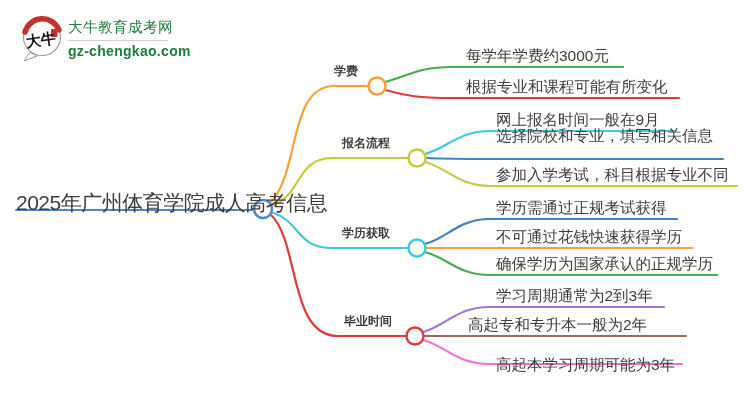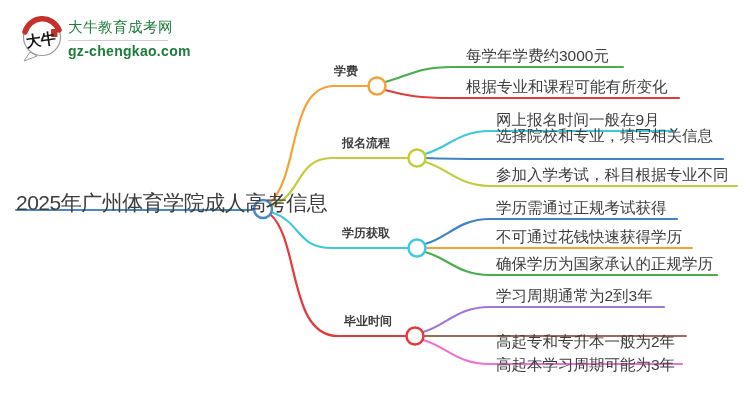--- a/index.html
+++ b/index.html
@@ -82,16 +82,16 @@
 
   <div class="txt leaf-label" style="left:466px;top:47px;">每学年学费约3000元</div>
   <div class="txt leaf-label" style="left:466px;top:78px;">根据专业和课程可能有所变化</div>
   <div class="txt leaf-label" style="left:496px;top:111px;">网上报名时间一般在9月</div>
   <div class="txt leaf-label" style="left:496px;top:127px;">选择院校和专业，填写相关信息</div>
   <div class="txt leaf-label" style="left:496px;top:166px;">参加入学考试，科目根据专业不同</div>
   <div class="txt leaf-label" style="left:496px;top:199px;">学历需通过正规考试获得</div>
   <div class="txt leaf-label" style="left:496px;top:228px;">不可通过花钱快速获得学历</div>
   <div class="txt leaf-label" style="left:496px;top:255px;">确保学历为国家承认的正规学历</div>
   <div class="txt leaf-label" style="left:496px;top:287px;">学习周期通常为2到3年</div>
-  <div class="txt leaf-label" style="left:496px;top:316px;margin-top:17px;">高起专和专升本一般为2年</div>
+  <div class="txt leaf-label" style="left:468px;top:316px;">高起专和专升本一般为2年</div>
   <div class="txt leaf-label" style="left:496px;top:356px;">高起本学习周期可能为3年</div>
 
 </div>
 
 </body></html>

